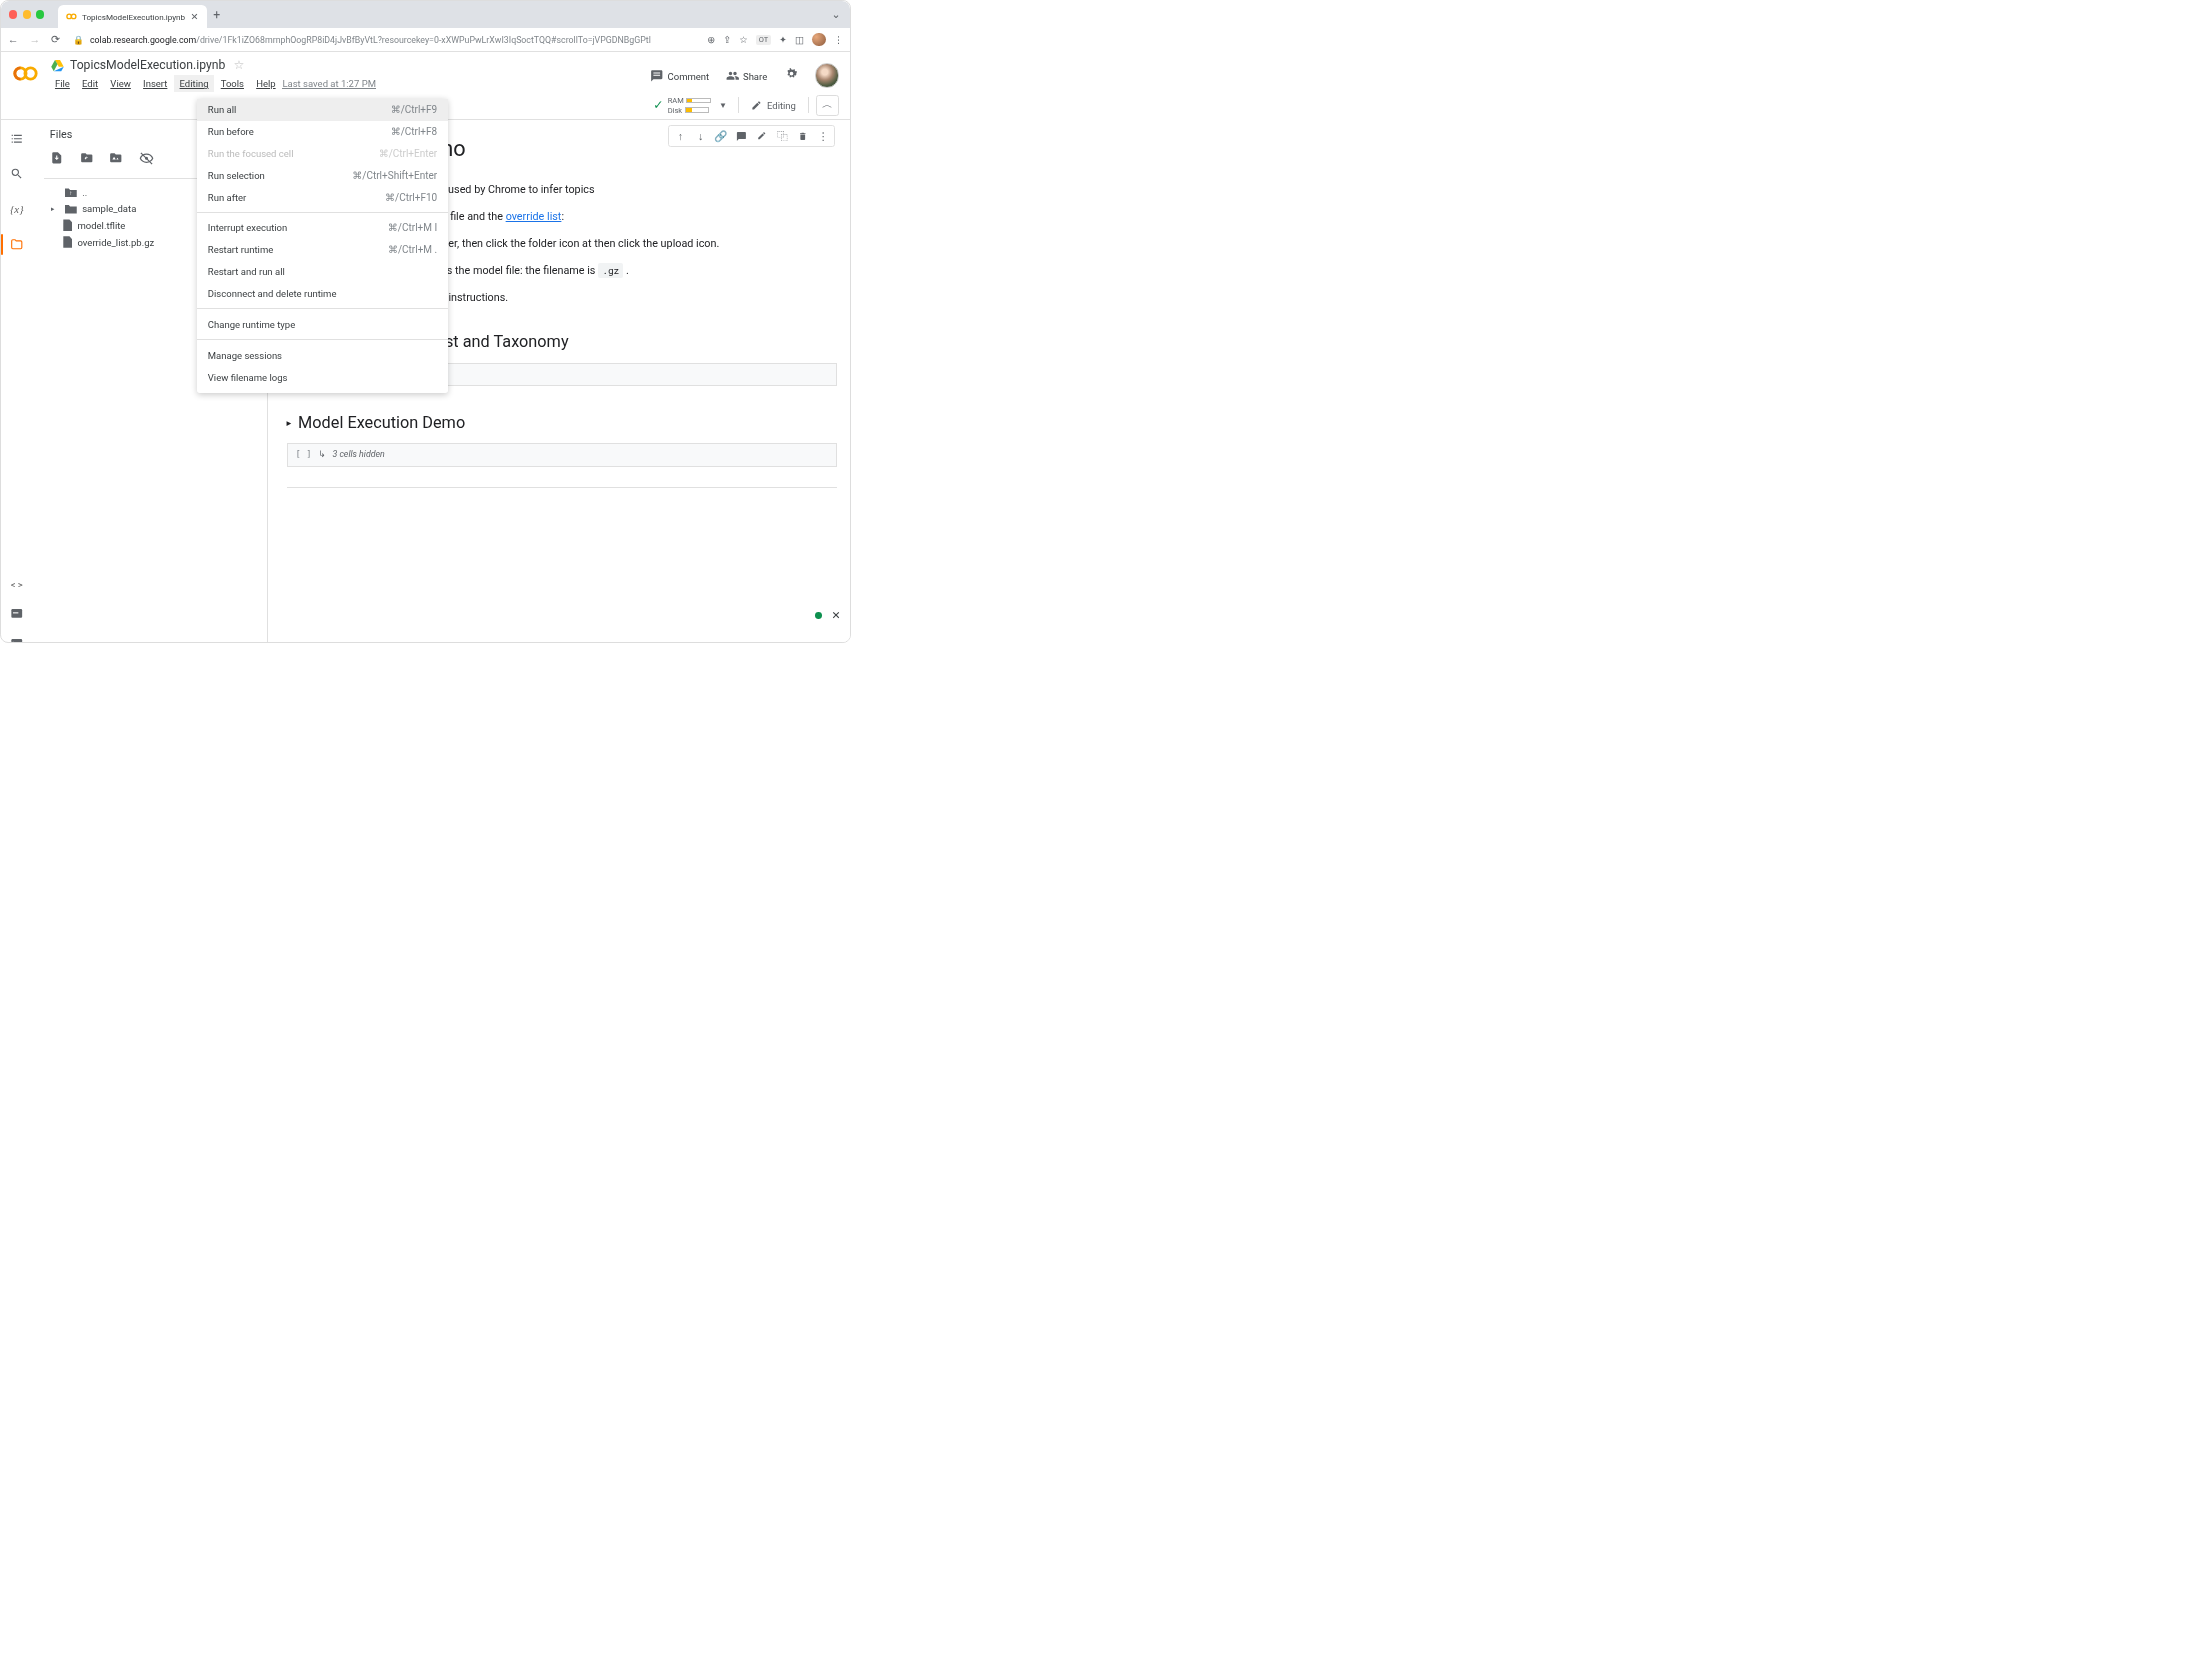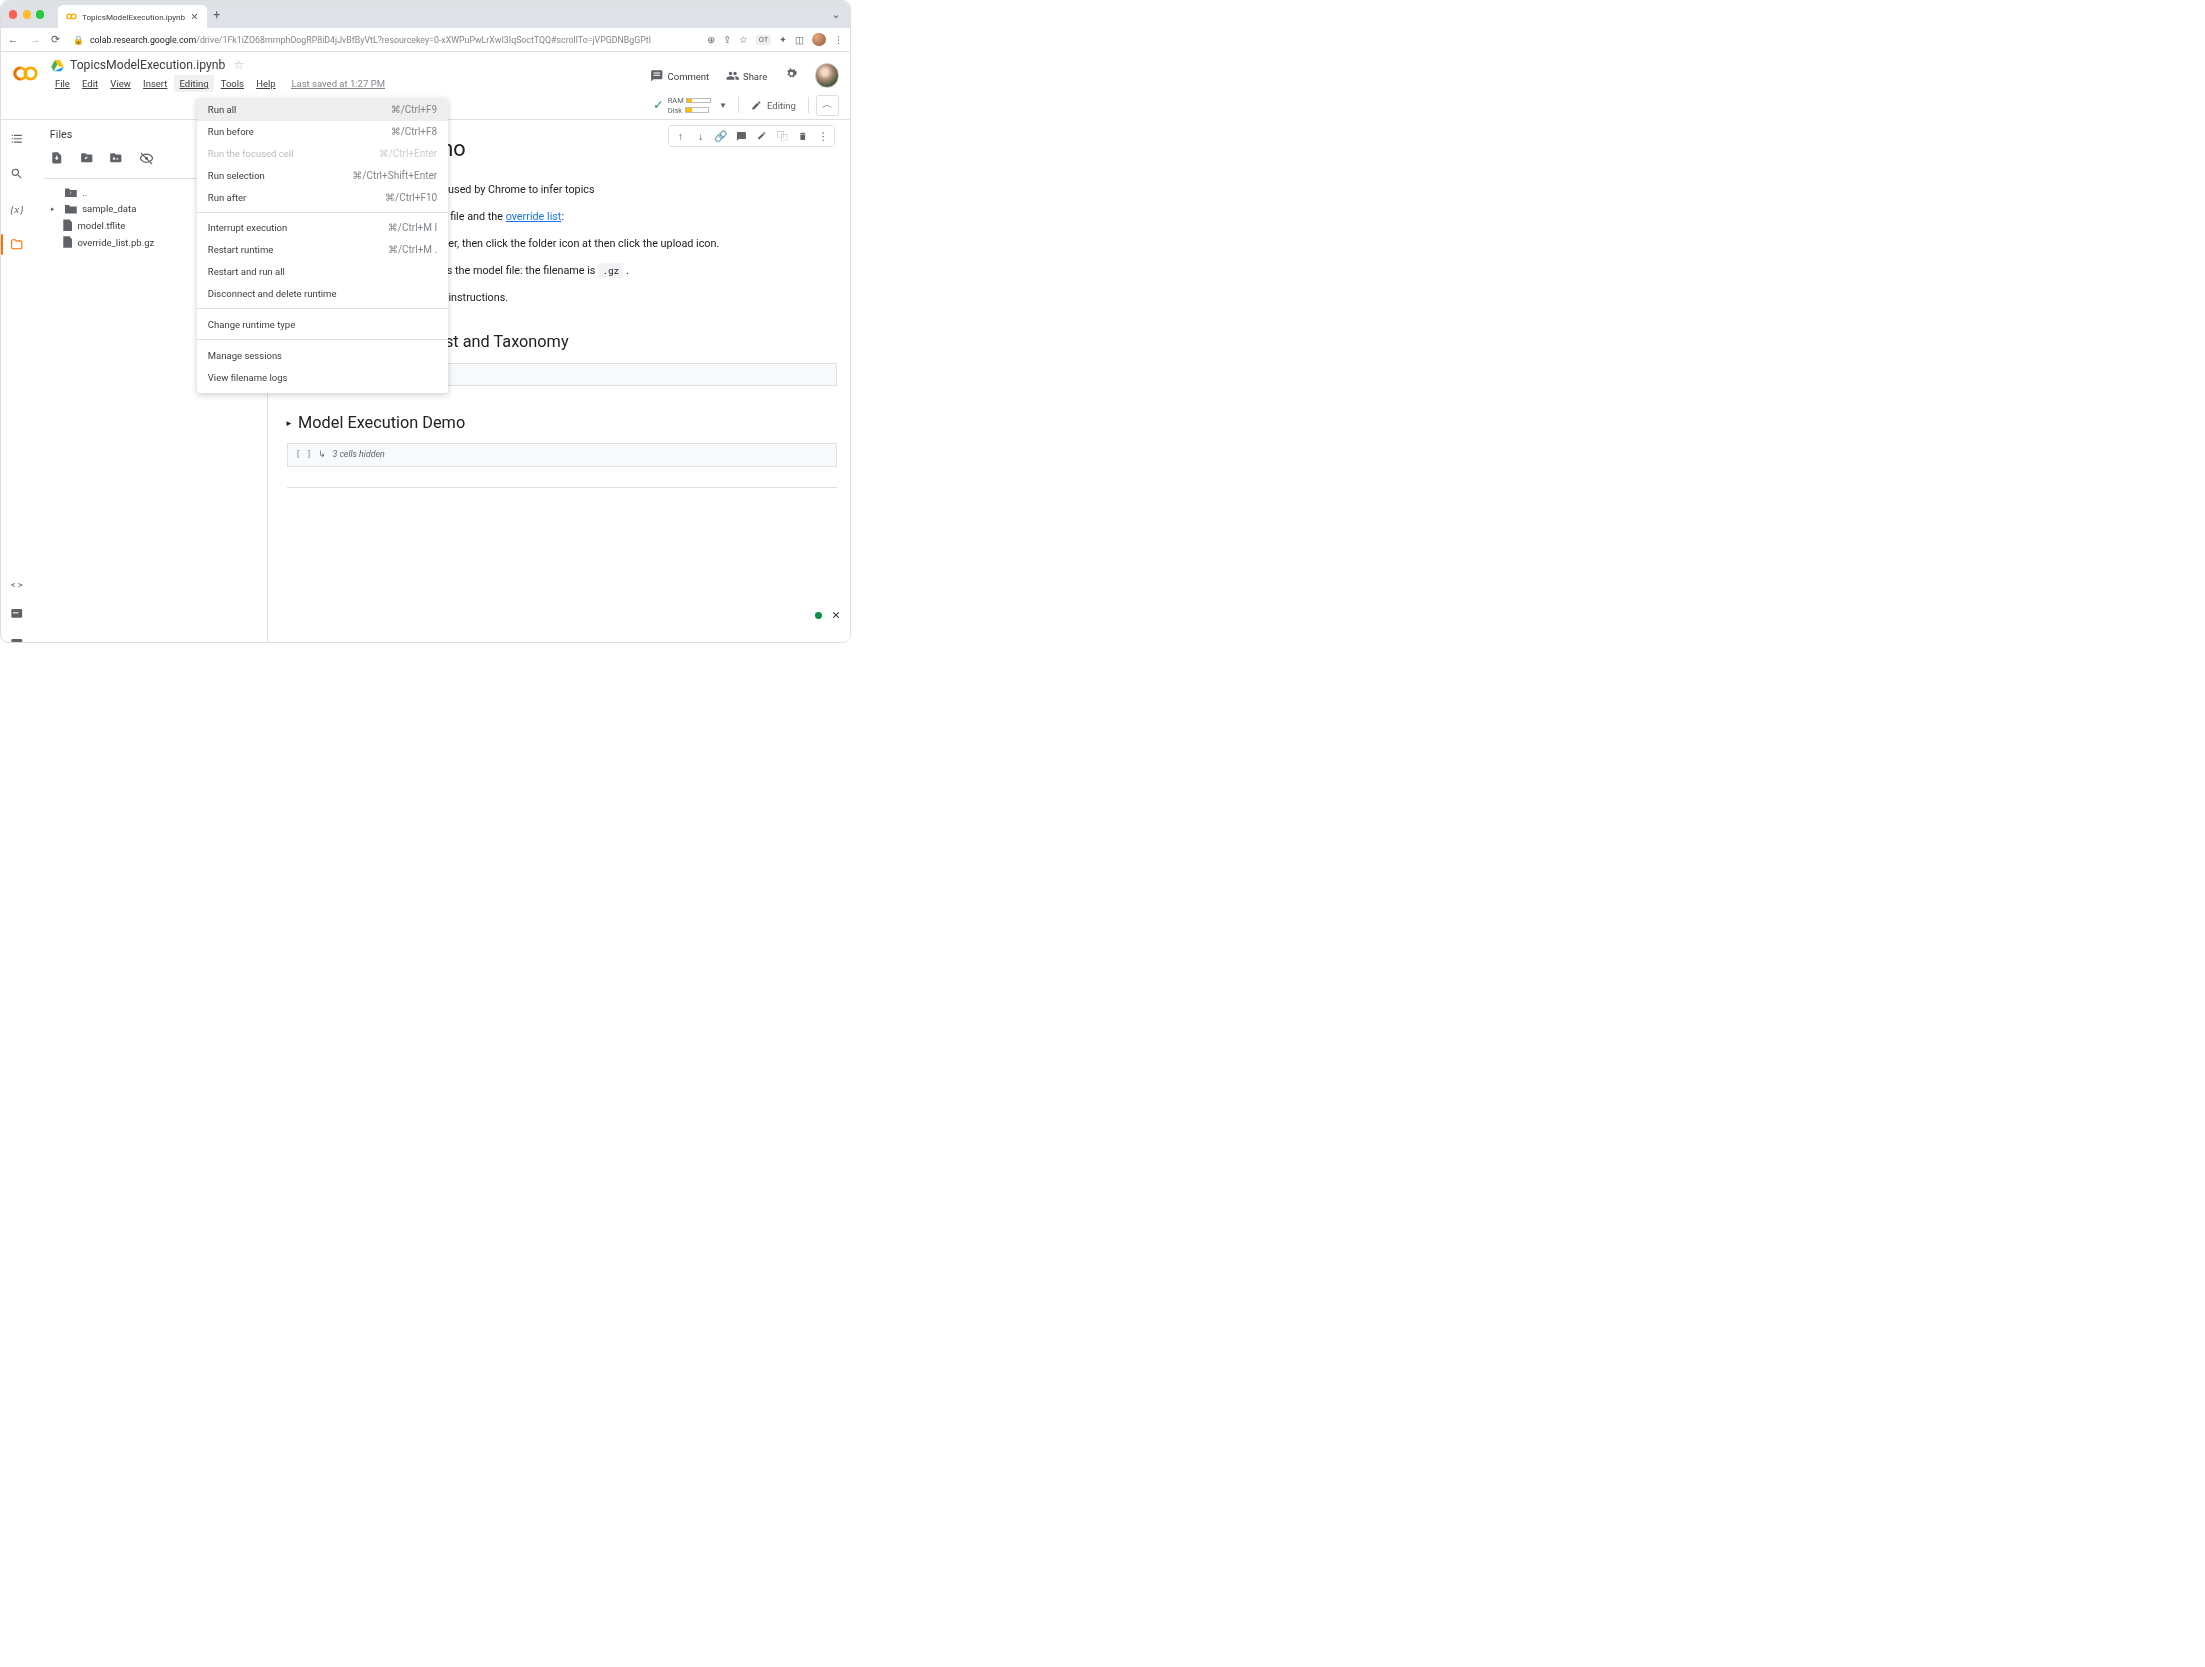--- a/index.html
+++ b/index.html
@@ -32,21 +32,21 @@
     .colab-header { display: flex; align-items: flex-start; padding: 5.4px 10.8px 0 5.4px; }
     .colab-logo { width: 27px; height: 27px; margin: 2.7px 10.8px 0 5.4px; display:flex; align-items:center; justify-content:center;}
     .header-main { flex: 1; }
     .title-row { display: flex; align-items: center; gap: 5.4px; }
     .drive-icon { width: 15px; height:15px; }
     .notebook-title { font-size: 12.2px; font-weight: 400; color: #3c4043; }
     .star-icon { color: #bbb; font-size: 12.2px; margin-left:2.7px;}
     .menu-row { display: flex; align-items: center; gap: 1.4px; margin-top: 2.7px; font-size: 9.5px; color: #3c4043; text-decoration: underline; }
     .menu-item { padding: 2.7px 5.4px; cursor: pointer; }
     .menu-item.active { background: rgba(0,0,0,0.06); }
-    .save-status { color: #80868b; text-decoration: underline; margin-left: 9px; font-size: 9.5px; }
+    .save-status { color: #80868b; text-decoration: underline; margin-left: 0; font-size: 9.5px; }
     .header-right { display: flex; align-items: center; gap: 16.3px; padding-top:5.4px;}
     .header-btn { display: flex; align-items: flex-end; gap: 4px; color: #3c4043; font-size: 9.5px; }
     .header-btn svg { width: 13.5px; height: 13.5px; fill: #5f6368;}
     .gear-icon { font-size: 15px; color: #5f6368;}
     .avatar-large { width: 24.4px; height: 24.4px; border-radius: 50%; background: radial-gradient(circle at 40% 35%, #f4d9c5 15%, #a8866f 40%, #4a5a3f 70%); border:0.7px solid #ccc;}
     
     
     .resources-row { display:flex; justify-content: flex-end; align-items:center; padding: 2.7px 10.8px; border-bottom: 0.7px solid #e0e0e0; gap:6.8px; }
     .connect-status { display:flex; align-items:center; gap:4.1px; font-size:7.5px; color:#5f6368; }
     .check { color: #0d904f; font-size: 12.2px; }

